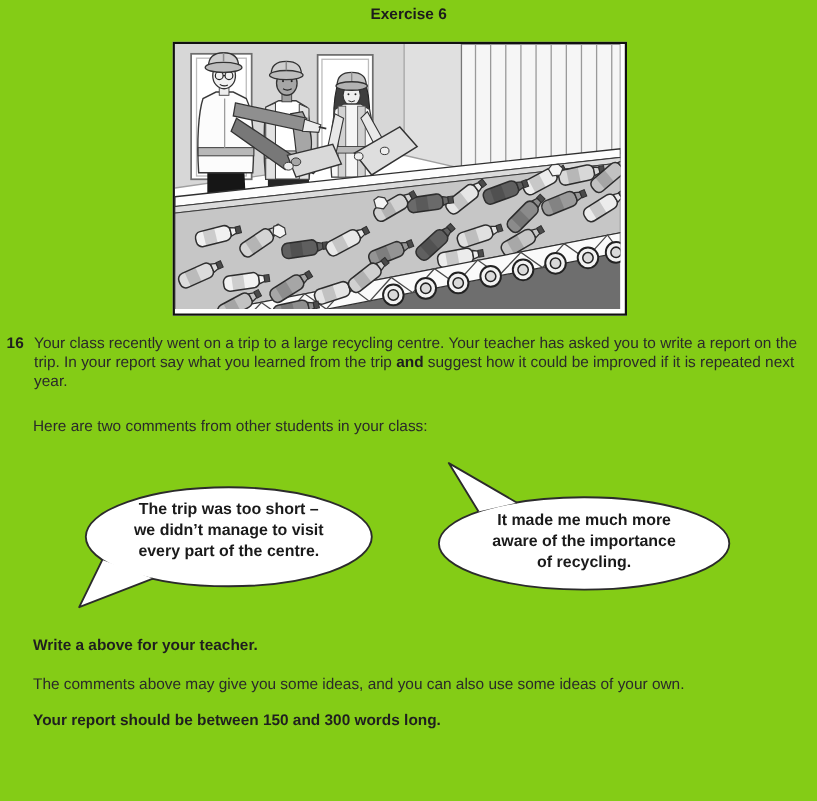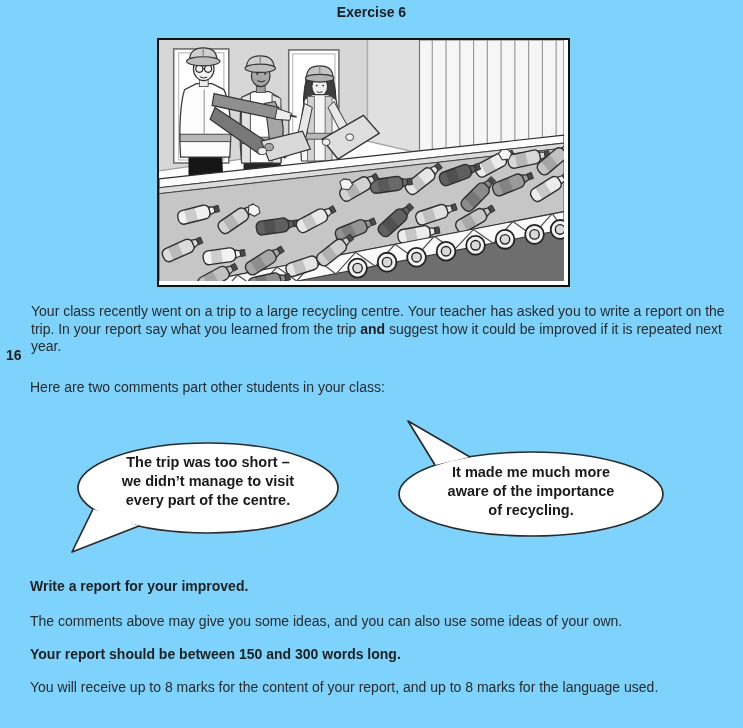--- a/index.html
+++ b/index.html
@@ -1,23 +1,23 @@
 <!DOCTYPE html>
 <html><head>
 <meta charset="utf-8">
 <style>
   html,body{margin:0;padding:0;background:#fff;}
-  #page{position:relative;width:743px;height:728px;background:#7dd3fc;overflow:hidden;
+  #page{position:relative;width:743px;height:728px;background:#84cc16;overflow:hidden;
         font-family:"Liberation Sans","DejaVu Sans",sans-serif;color:#2a2a2a;}
   .title{position:absolute;top:4px;left:0;width:743px;text-align:center;
          font-size:14px;font-weight:bold;color:#1c1c1c;}
   #figure{position:absolute;left:157px;top:38px;width:409px;height:245px;
           border:2px solid #101010;background:#fff;}
   .qrow{position:absolute;top:303px;left:6px;width:724px;}
-  .qnum{position:absolute;left:0;top:0;font-size:14px;font-weight:bold;color:#1f1f1f;margin-top:44px;}
+  .qnum{position:absolute;left:0;top:0;font-size:14px;font-weight:bold;color:#1f1f1f;}
   .qtext{position:absolute;left:25px;top:0;width:697px;font-size:14px;line-height:17.5px;}
   .qtext b{color:#1f1f1f;}
   .para{position:absolute;left:30px;width:697px;font-size:14px;line-height:17.5px;}
   .bold{font-weight:bold;color:#1f1f1f;}
   #bubbles{position:absolute;left:0;top:415px;width:743px;height:175px;}
   .bubble-line{font-size:14.5px;font-weight:bold;fill:#1a1a1a;
                font-family:"Liberation Sans","DejaVu Sans",sans-serif;}
 </style>
 </head>
 <body>
@@ -201,37 +201,36 @@
         </g>
       </g>
     </svg>
   </div>
 
   <div class="qrow">
     <div class="qnum">16</div>
     <div class="qtext"><span>Your class recently went on a trip to a large recycling centre. Your teacher has asked you to write a report on the trip. In your report say what you learned from the trip </span><b>and</b><span> suggest how it could be improved if it is repeated next year.</span></div>
   </div>
 
-  <div class="para" style="top:379px;">Here are two comments part other students in your class:</div>
+  <div class="para" style="top:379px;">Here are two comments from other students in your class:</div>
 
   <svg id="bubbles" viewBox="0 0 743 175">
     <g>
       <ellipse cx="208" cy="73" rx="130" ry="45" fill="#ffffff" stroke="#2b2b2b" stroke-width="1.7"></ellipse>
       <path d="M93,94 L72,137 L139,111" fill="#ffffff" stroke="#2b2b2b" stroke-width="1.7" stroke-linejoin="round"></path>
       <text class="bubble-line" x="208" y="52" text-anchor="middle">The trip was too short –</text>
       <text class="bubble-line" x="208" y="71" text-anchor="middle">we didn’t manage to visit</text>
       <text class="bubble-line" x="208" y="90" text-anchor="middle">every part of the centre.</text>
     </g>
     <g>
       <ellipse cx="531" cy="79" rx="132" ry="42" fill="#ffffff" stroke="#2b2b2b" stroke-width="1.7"></ellipse>
       <path d="M435,50 L408,6 L470,42" fill="#ffffff" stroke="#2b2b2b" stroke-width="1.7" stroke-linejoin="round"></path>
       <text class="bubble-line" x="531" y="62" text-anchor="middle">It made me much more</text>
       <text class="bubble-line" x="531" y="81" text-anchor="middle">aware of the importance</text>
       <text class="bubble-line" x="531" y="100" text-anchor="middle">of recycling.</text>
     </g>
   </svg>
 
-  <div class="para bold" style="top:578px;">Write a report for your improved.</div>
+  <div class="para bold" style="top:578px;">Write a above for your teacher.</div>
   <div class="para" style="top:613px;">The comments above may give you some ideas, and you can also use some ideas of your own.</div>
   <div class="para bold" style="top:646px;">Your report should be between 150 and 300 words long.</div>
-  <div class="para" style="top:679px;">You will receive up to 8 marks for the content of your report, and up to 8 marks for the language used.</div>
 
 </div>
 
 </body></html>

